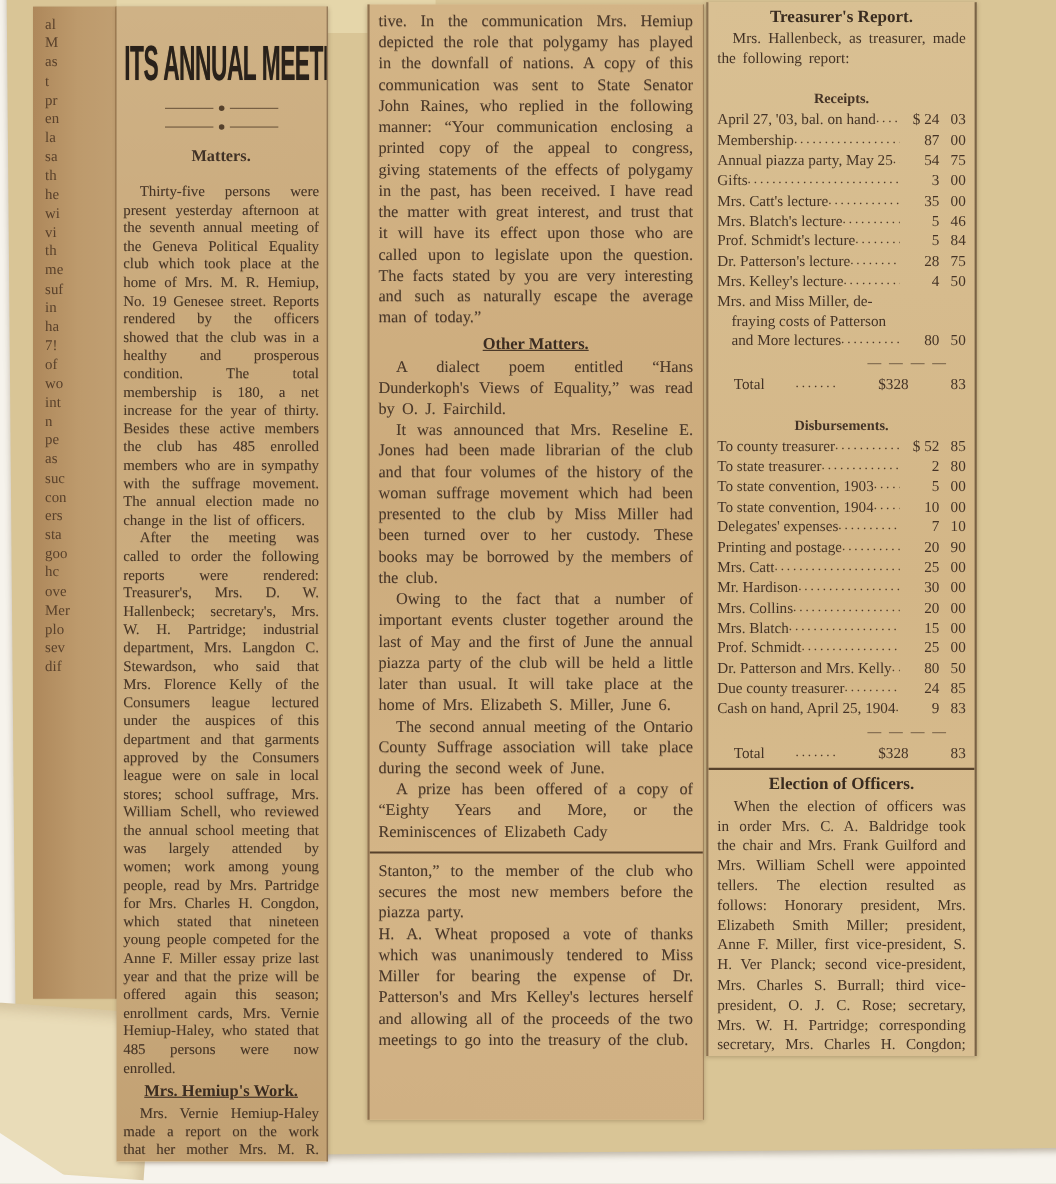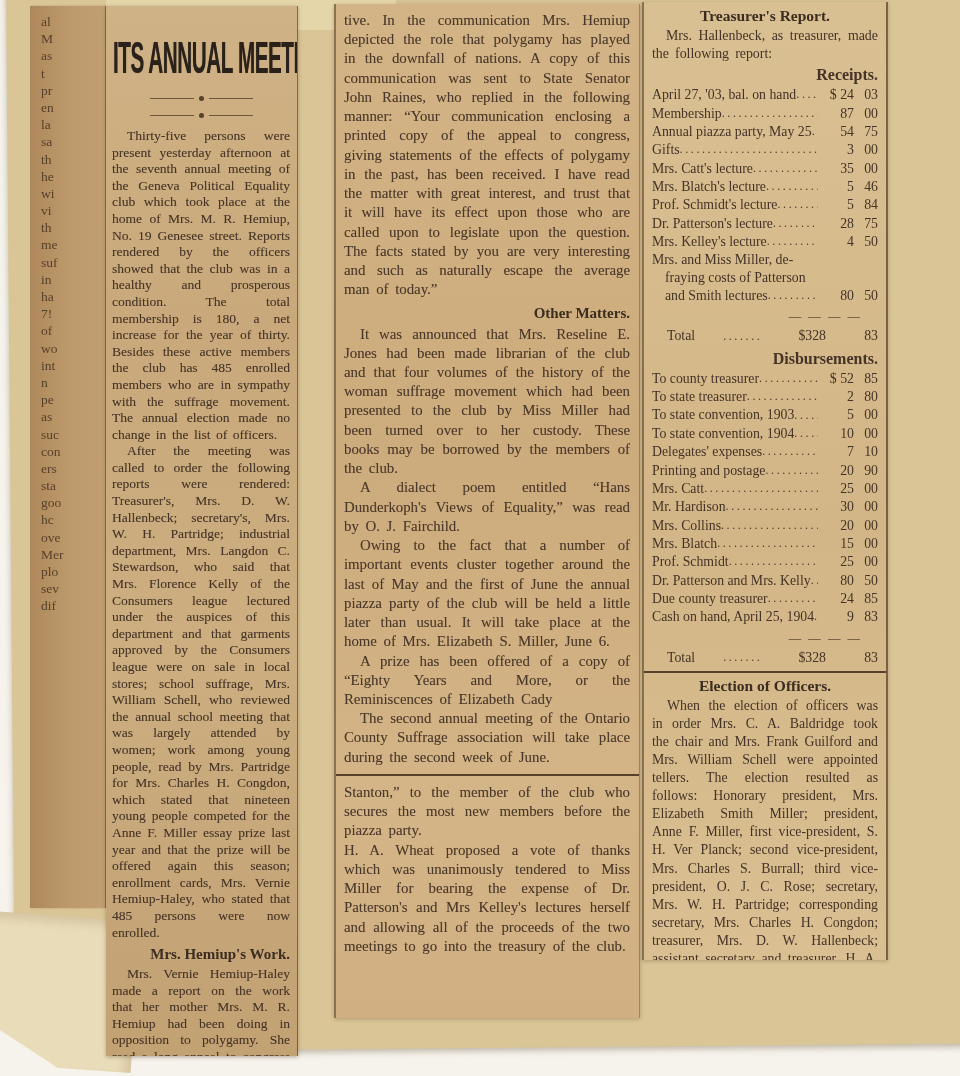--- a/index.html
+++ b/index.html
@@ -55,43 +55,43 @@
   .divider { display:flex; align-items:center; justify-content:center; width:120px; margin:12px auto 10px; }
   .divider .ln { height:1.5px; width:44px; background:rgba(60,40,25,.65); }
   .divider .dot { width:5px; height:5px; margin:0 5px; background:rgba(55,38,22,.8); border-radius:50%; }
   .subhead { text-align:center; font-weight:bold; font-size:16px; letter-spacing:.8px; line-height:1.85; color:#3c2e22; }
   .deck { text-align:center; font-weight:bold; font-size:14.8px; line-height:1.9; color:#413226; margin-top:2px; }
   .bodytext p {
     font-size:13.5px; line-height:1.23; text-align:justify; text-indent:15px;
     word-spacing:2.2px; color:#463527; text-shadow:.2px .3px .4px rgba(70,50,30,.3);
   }
   .bodytext { margin-top:10px; }
-  .sect-head { text-align:right; font-weight:bold; font-size:15px; margin:5px 0 3px; color:#3c2d21; }
+  .sect-head { text-align:center; font-weight:bold; font-size:15px; margin:5px 0 3px; color:#3c2d21;text-decoration:underline; }
   .clip-mid {
     left:334px; top:4px; width:306px; height:1014px; padding:7px 9px 0 8px;
     background:linear-gradient(180deg,#d3b486 0%,#ccab7c 45%,#d4b587 78%,#d0b083 100%);
     border-left:2px solid rgba(75,50,28,.5); border-right:1.5px solid rgba(75,50,28,.35);
     box-shadow:0 1px 4px rgba(80,55,30,.3); overflow:hidden;
   }
   .clip-mid p {
     font-size:14.8px; line-height:1.3; text-align:justify; text-indent:16px;
     word-spacing:3px; color:#4a382a; text-shadow:.2px .3px .4px rgba(70,50,30,.3);
   }
   .clip-mid p.noindent { text-indent:0; }
   .seam { border-top:2px solid rgba(55,36,20,.8); margin:7px -9px 7px -8px; }
   .clip-right {
     left:642px; top:2px; width:246px; height:958px; padding:5px 8px 16px 8px;
     background:linear-gradient(180deg,#d9c093 0%,#d3b687 55%,#d9bf92 100%);
     border-left:2px solid rgba(75,50,28,.55); border-right:2px solid rgba(60,40,22,.6);
     box-shadow:0 1px 4px rgba(80,55,30,.3); overflow:hidden;
   }
   .report-title { text-align:center; font-weight:bold; font-size:15.5px; color:#3a2c20; margin-bottom:2px; }
   .report-intro { font-size:13.9px; line-height:1.3; text-align:justify; text-indent:14px; word-spacing:2.6px; }
-  .ledger-head { text-align:right; font-weight:600; font-size:16px; margin:3px 0 2px; }
-  .money-row { display:flex; align-items:center; font-size:13.8px; line-height:1.33; }
+  .ledger-head { text-align:center; font-weight:600; font-size:13px; margin:19px 0 2px; }
+  .money-row { display:flex; align-items:flex-start; font-size:13.8px; line-height:1.33; }
   .lbl { white-space:nowrap; overflow:hidden; flex-shrink:1; }
   .leader { flex:1; overflow:hidden; white-space:nowrap; min-width:4px; font-size:12px; letter-spacing:2.6px; color:#4e3a28; }
   .leader::before { content:"........................................................"; }
   .dcol { text-align:right; min-width:36px; white-space:pre; }
   .ccol { text-align:right; width:24px; }
   .money-multi { font-size:13.8px; line-height:1.3; }
   .money-multi .cont { padding-left:13px; }
   .dashes { text-align:right; padding-right:16px; font-size:12.5px; letter-spacing:2px; color:#4a3828; margin-top:4px; }
   .total-row { margin:3px 0 4px;gap:28px; }
   .total-row .lbl { padding-left:15px; }
@@ -187,20 +187,21 @@
           <span class="ln"></span>
         </div>
       <div class="subhead">
       </div>
       <div class="divider">
           <span class="ln"></span>
           <span class="dot"></span>
           <span class="ln"></span>
         </div>
       <div class="deck">
+        <div>Matters.</div>
       </div>
       <div class="bodytext">
 
           <p>Thirty-five persons were present yesterday afternoon at the seventh annual meeting of the Geneva Political Equality club which took place at the home of Mrs. M. R. Hemiup, No. 19 Genesee street. Reports rendered by the officers showed that the club was in a healthy and prosperous condition. The total membership is 180, a net increase for the year of thirty. Besides these active members the club has 485 enrolled members who are in sympathy with the suffrage movement. The annual election made no change in the list of officers.</p>
 
           <p>After the meeting was called to order the following reports were rendered: Treasurer's, Mrs. D. W. Hallenbeck; secretary's, Mrs. W. H. Partridge; industrial department, Mrs. Langdon C. Stewardson, who said that Mrs. Florence Kelly of the Consumers league lectured under the auspices of this department and that garments approved by the Consumers league were on sale in local stores; school suffrage, Mrs. William Schell, who reviewed the annual school meeting that was largely attended by women; work among young people, read by Mrs. Partridge for Mrs. Charles H. Congdon, which stated that nineteen young people competed for the Anne F. Miller essay prize last year and that the prize will be offered again this season; enrollment cards, Mrs. Vernie Hemiup-Haley, who stated that 485 persons were now enrolled.</p>
         </div>
       <div class="sect-head">Mrs. Hemiup's Work.</div>
       <div class="bodytext" style="margin-top:0">
 
@@ -210,29 +211,29 @@
   </div>
 
   <div class="clip clip-mid">
     <div>
 
         <p class="noindent">tive. In the communication Mrs. Hemiup depicted the role that polygamy has played in the downfall of nations. A copy of this communication was sent to State Senator John Raines, who replied in the following manner: “Your communication enclosing a printed copy of the appeal to congress, giving statements of the effects of polygamy in the past, has been received. I have read the matter with great interest, and trust that it will have its effect upon those who are called upon to legislate upon the question. The facts stated by you are very interesting and such as naturally escape the average man of today.”</p>
       </div>
     <div class="sect-head">Other Matters.</div>
     <div>
 
+        <p>A dialect poem entitled “Hans Dunderkoph's Views of Equality,” was read by O. J. Fairchild.</p>
+
         <p>It was announced that Mrs. Reseline E. Jones had been made librarian of the club and that four volumes of the history of the woman suffrage movement which had been presented to the club by Miss Miller had been turned over to her custody. These books may be borrowed by the members of the club.</p>
 
-        <p>A dialect poem entitled “Hans Dunderkoph's Views of Equality,” was read by O. J. Fairchild.</p>
-
         <p>Owing to the fact that a number of important events cluster together around the last of May and the first of June the annual piazza party of the club will be held a little later than usual. It will take place at the home of Mrs. Elizabeth S. Miller, June 6.</p>
 
+        <p>The second annual meeting of the Ontario County Suffrage association will take place during the second week of June.</p>
+
         <p>A prize has been offered of a copy of “Eighty Years and More, or the Reminiscences of Elizabeth Cady</p>
-
-        <p>The second annual meeting of the Ontario County Suffrage association will take place during the second week of June.</p>
       </div>
     <div class="seam"></div>
     <div>
 
         <p class="noindent">Stanton,” to the member of the club who secures the most new members before the piazza party.</p>
 
         <p class="noindent">H. A. Wheat proposed a vote of thanks which was unanimously tendered to Miss Miller for bearing the expense of Dr. Patterson's and Mrs Kelley's lectures herself and allowing all of the proceeds of the two meetings to go into the treasury of the club.</p>
       </div>
   </div>
 
@@ -303,21 +304,21 @@
           <span class="lbl">Mrs. Kelley's lecture</span>
           <span class="leader"></span>
           <span class="dcol">4</span>
           <span class="ccol">50</span>
         </div>
       </div>
     <div class="money-multi">
       <div class="l1">Mrs. and Miss Miller, de-</div>
       <div class="cont">fraying costs of Patterson</div>
       <div class="money-row">
-        <span class="lbl cont">and Smith lectures</span>
+        <span class="lbl cont">and More lectures</span>
         <span class="leader"></span>
         <span class="dcol">80</span>
         <span class="ccol">50</span>
       </div>
     </div>
     <div class="dashes">— — — —</div>
     <div class="money-row total-row">
       <span class="lbl">Total</span>
       <span class="leader"></span>
       <span class="dcol">$328</span>

